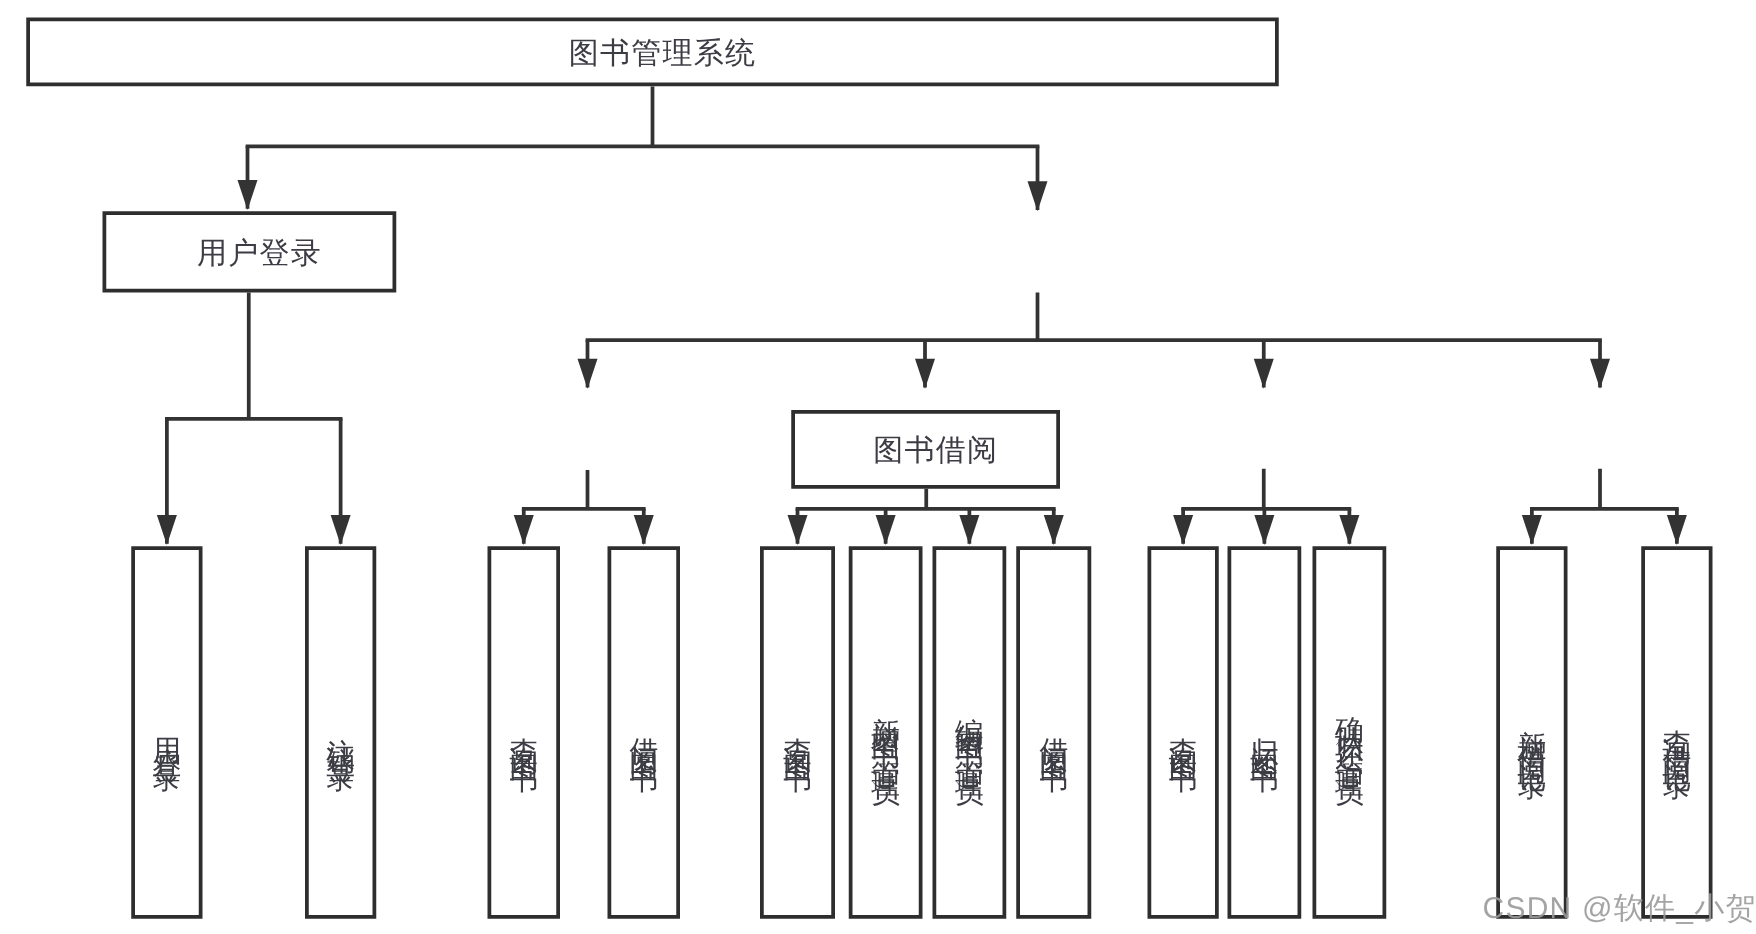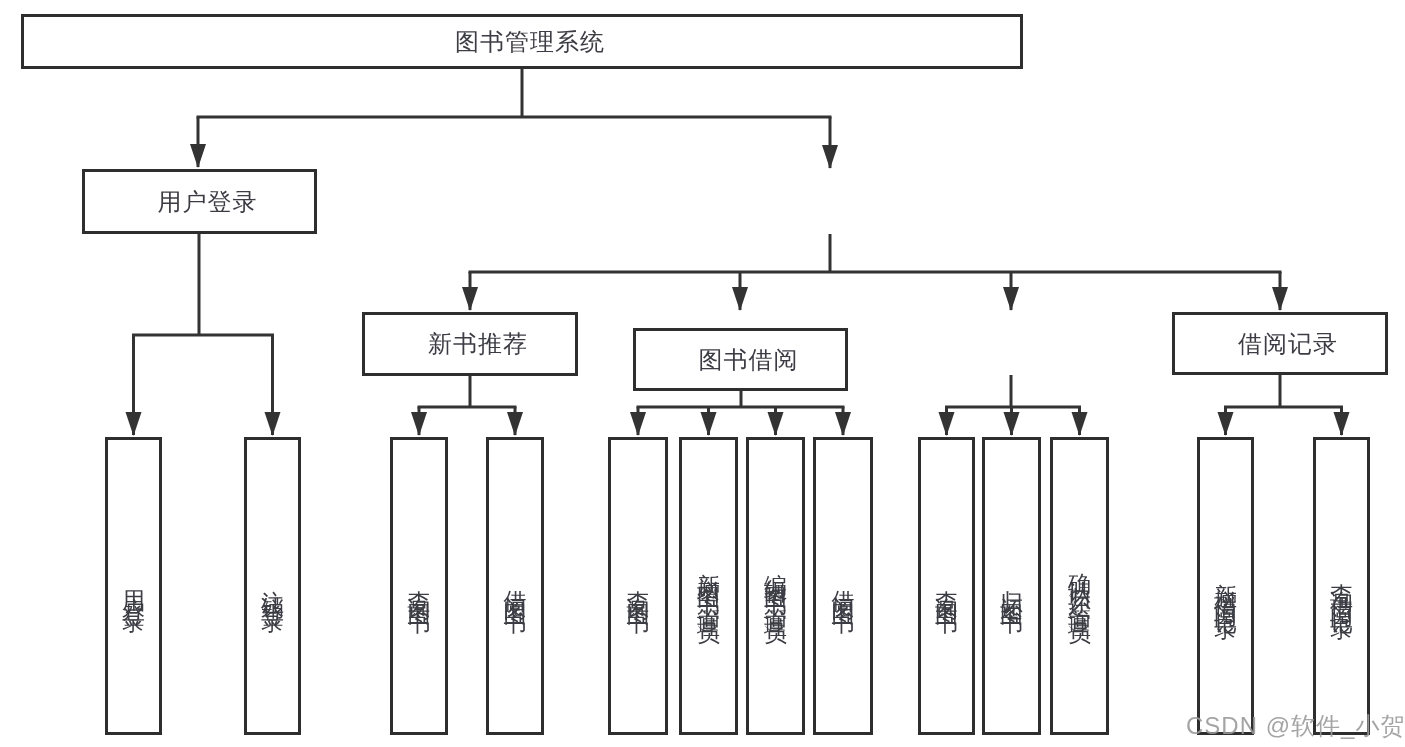--- a/index.html
+++ b/index.html
@@ -123,28 +123,22 @@
   </svg>
 
   <div class="node" style="left:21px; top:14px; width:1002px; height:55px;">
     <span>图书管理系统</span>
   </div>
 
   <div class="node" style="left:82px; top:169px; width:235px; height:65px;">
     <span>用户登录</span>
   </div>
 
-  <div class="node" style="left:362px; top:312px; width:216px; height:64px;">
-    <span>新书推荐</span>
-  </div>
   <div class="node" style="left:633px; top:328px; width:215px; height:63px;">
     <span>图书借阅</span>
-  </div>
-  <div class="node" style="left:1172px; top:312px; width:216px; height:63px;">
-    <span>借阅记录</span>
   </div>
 
   <div class="leaf" style="left:105px; width:57px;">
     <span class="vtext">用户登录</span>
   </div>
   <div class="leaf" style="left:244px; width:57px;">
     <span class="vtext">注销登录</span>
   </div>
 
   <div class="leaf" style="left:390px; width:58px;">

